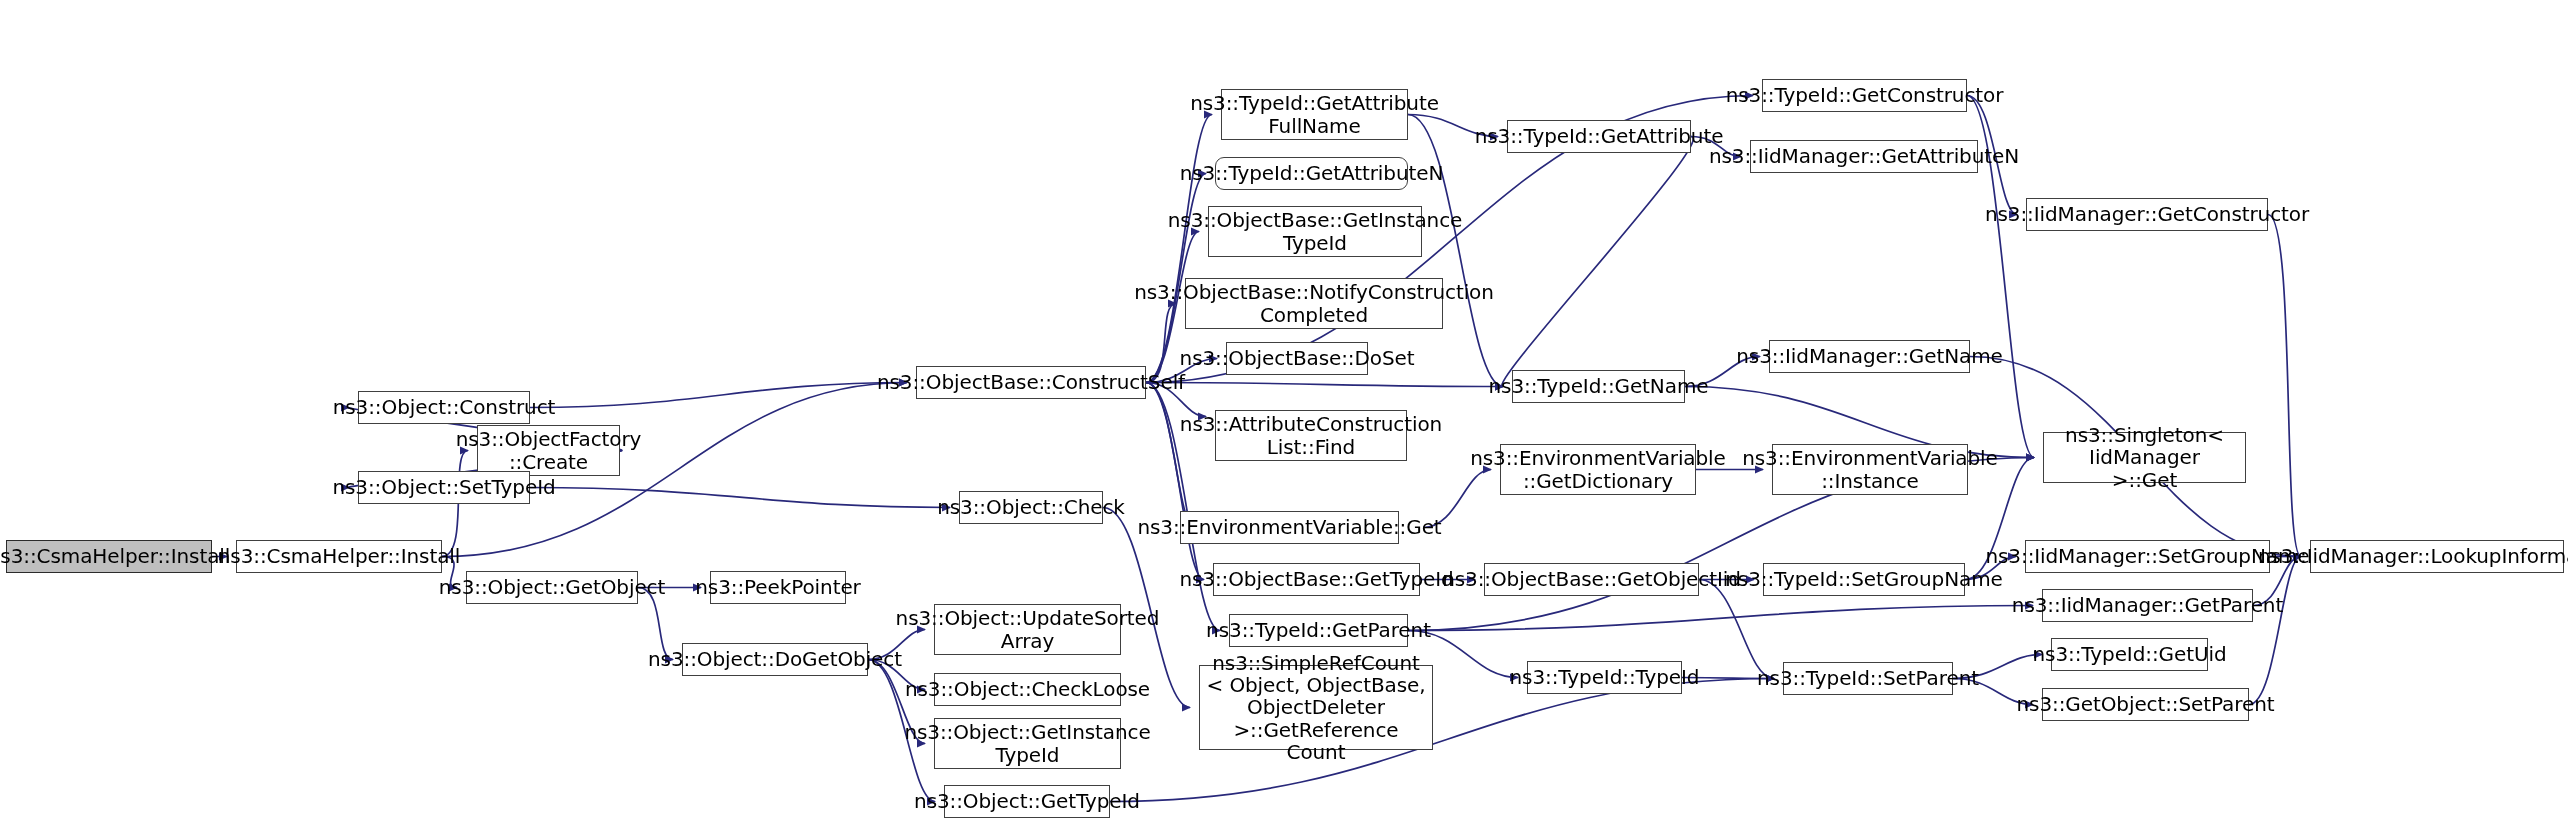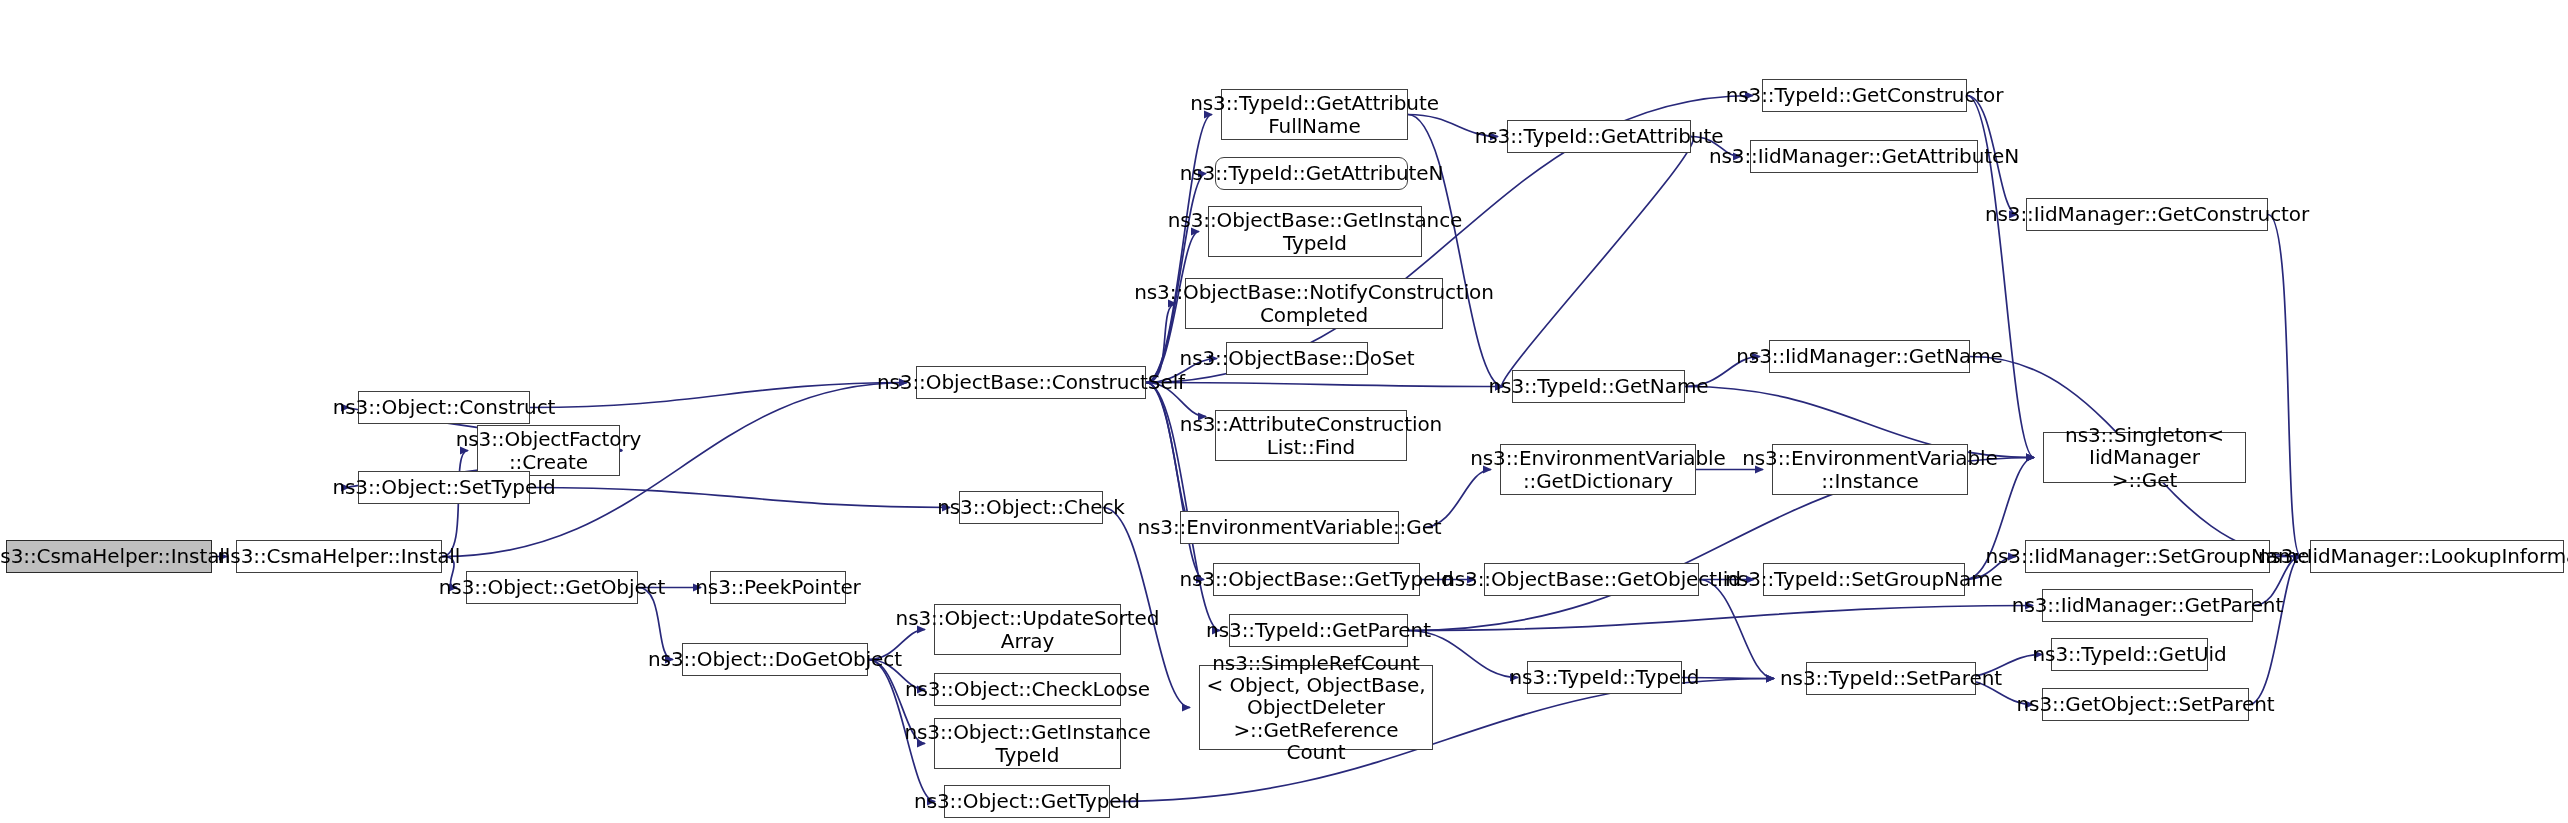--- a/index.html
+++ b/index.html
@@ -119,21 +119,21 @@
       <div class="node" style="left: 1500px; top: 444px; width: 196px; height: 51px;">ns3::EnvironmentVariable
 ::GetDictionary</div>
       <div class="node" style="left: 1484px; top: 563px; width: 215px; height: 33px;">ns3::ObjectBase::GetObjectIid</div>
       <div class="node" style="left: 1527px; top: 661px; width: 155px; height: 33px;">ns3::TypeId::TypeId</div>
       <div class="node" style="left: 1762px; top: 79px; width: 205px; height: 33px;">ns3::TypeId::GetConstructor</div>
       <div class="node" style="left: 1750px; top: 140px; width: 228px; height: 33px;">ns3::IidManager::GetAttributeN</div>
       <div class="node" style="left: 1769px; top: 340px; width: 201px; height: 33px;">ns3::IidManager::GetName</div>
       <div class="node" style="left: 1772px; top: 444px; width: 196px; height: 51px;">ns3::EnvironmentVariable
 ::Instance</div>
       <div class="node" style="left: 1763px; top: 563px; width: 202px; height: 33px;">ns3::TypeId::SetGroupName</div>
-      <div class="node" style="left: 1783px; top: 662px; width: 170px; height: 33px; margin-left: 23px;">ns3::TypeId::SetParent</div>
+      <div class="node" style="left: 1783px; top: 662px; width: 170px; height: 33px;">ns3::TypeId::SetParent</div>
       <div class="node" style="left: 2026px; top: 198px; width: 242px; height: 33px;">ns3::IidManager::GetConstructor</div>
       <div class="node" style="left: 2043px; top: 432px; width: 203px; height: 51px;">ns3::Singleton&lt; IidManager
 &gt;::Get</div>
       <div class="node" style="left: 2025px; top: 540px; width: 245px; height: 33px;">ns3::IidManager::SetGroupName</div>
       <div class="node" style="left: 2042px; top: 589px; width: 211px; height: 33px;">ns3::IidManager::GetParent</div>
       <div class="node" style="left: 2051px; top: 638px; width: 157px; height: 33px;">ns3::TypeId::GetUid</div>
       <div class="node" style="left: 2042px; top: 688px; width: 207px; height: 33px;">ns3::GetObject::SetParent</div>
       <div class="node" style="left: 2310px; top: 540px; width: 254px; height: 33px;">ns3::IidManager::LookupInformation</div>
     </div>
 </div>

